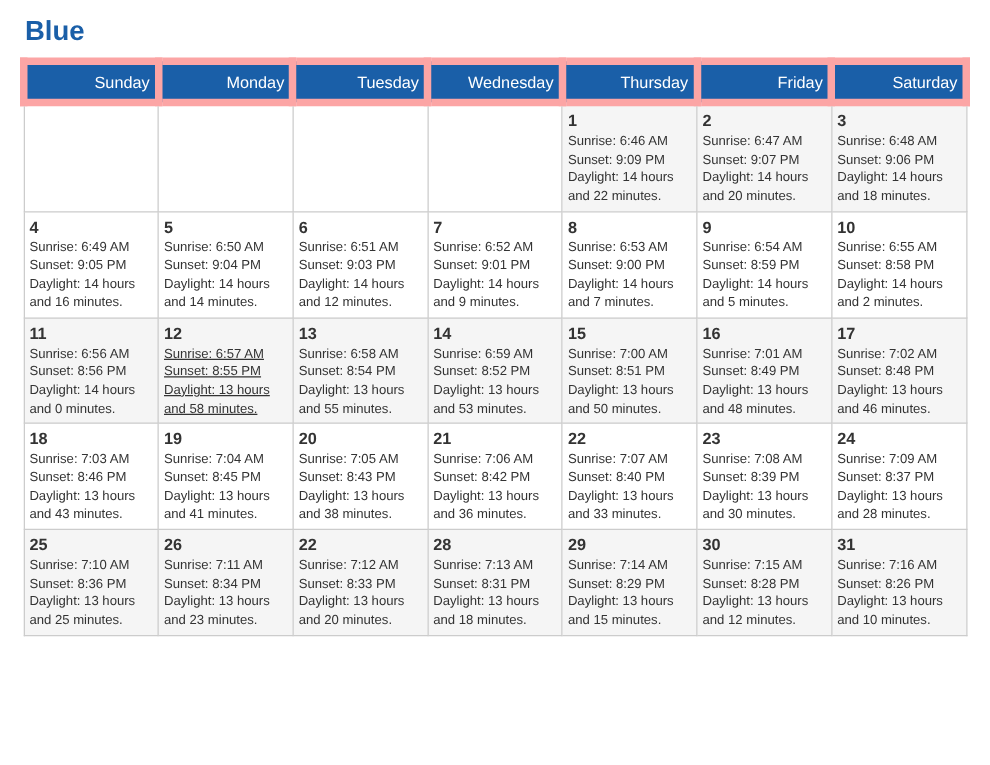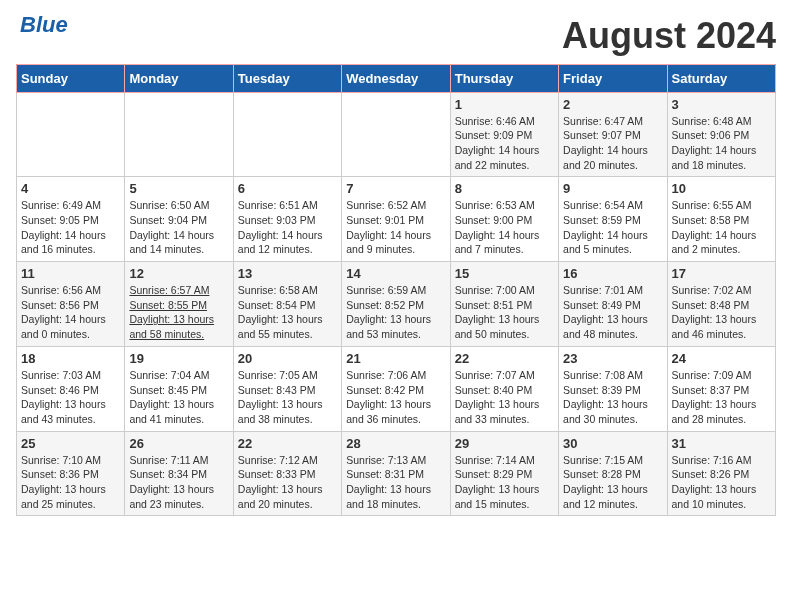--- a/index.html
+++ b/index.html
@@ -44,24 +44,24 @@
     }
     table {
       width: 100%;
       border-collapse: collapse;
       font-size: 11px;
     }
     thead tr th {
       background-color: #1a5fa8;
       color: #fff;
       padding: 6px 4px;
-      text-align: left;
+      text-align: right;
       font-size: 13px;
-      font-weight: bold;
-      border: 1px solid #fca5a5;
+      font-weight: normal;
+      border: 6px solid #fca5a5;
     }
     tbody tr td {
       border: 1px solid #ccc;
       vertical-align: top;
       padding: 4px;
       width: calc(100% / 7);
       min-height: 80px;
       background: #fff;
     }
     tbody tr:nth-child(odd) td {
@@ -82,25 +82,24 @@
     .empty-cell {
       background: #fff !important;
     }
   </style>
 </head>
 <body>
 
 <div class="header">
   <div class="logo">
     <div style="display:flex;align-items:center;margin-top:-4px;margin-left:4px;">
-      <span style="font-size:22px;font-weight:bold;color:#1a5fa8;font-style:italic;">Blue</span>
+      <span style="font-size:22px;font-weight:bold;color:#1a5fa8;">Blue</span>
     </div>
   </div>
   <div class="title-block">
-    <h1>August 2024</h1>
   </div>
 </div>
 
 <table>
   <thead>
     <tr>
     <th>Sunday</th>
         <th>Monday</th>
         <th>Tuesday</th>
         <th>Wednesday</th>

